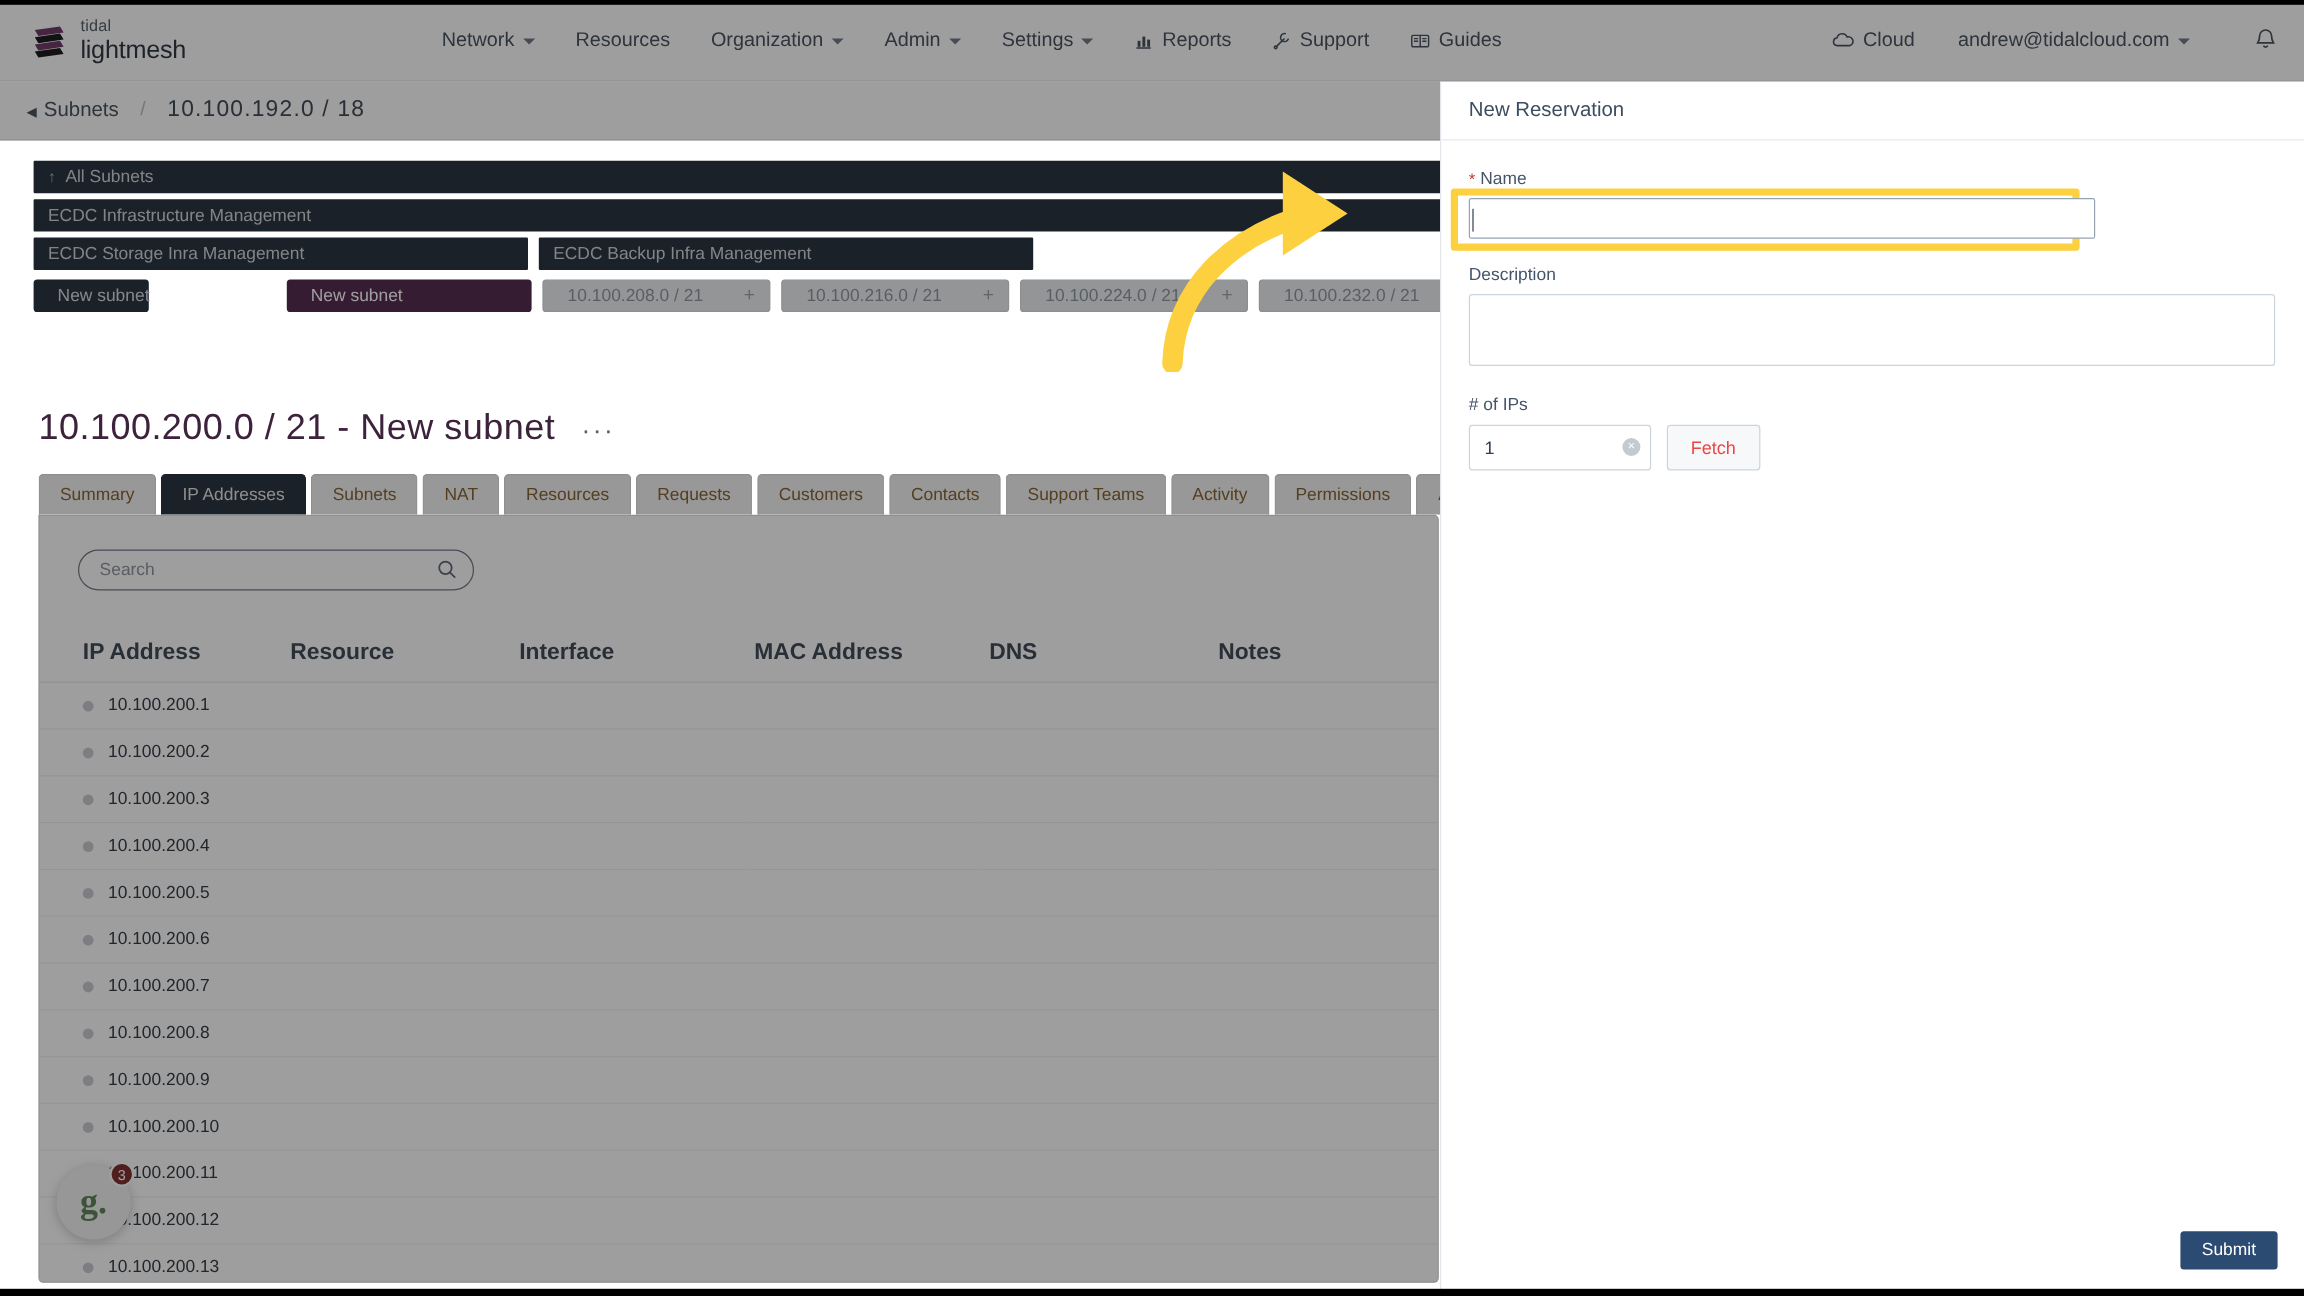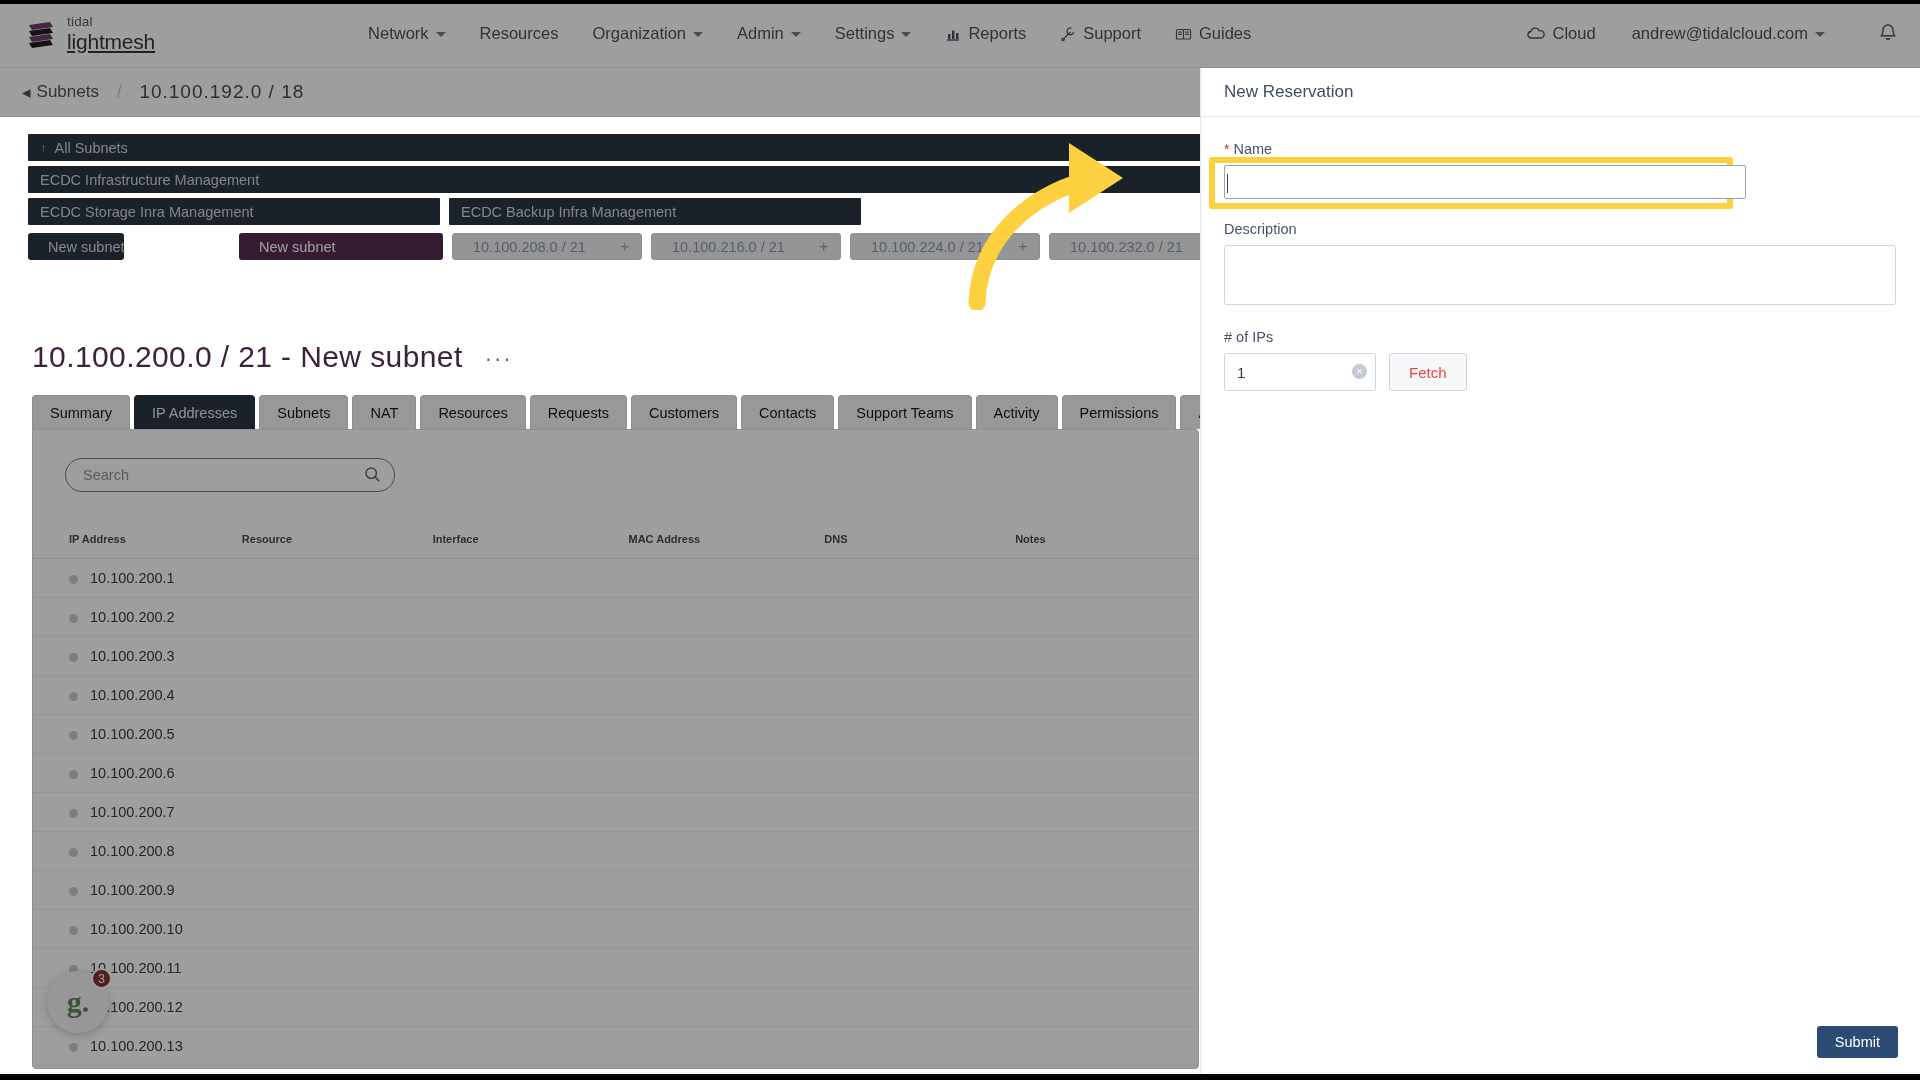--- a/index.html
+++ b/index.html
@@ -33,21 +33,21 @@
     margin-left: 26px; gap: 11px;
   }
   .logo-mark { width: 30px; height: 30px; position: relative; }
   .logo-text { line-height: 1; }
   .logo-text .t1 {
     font-size: 13.5px; color: #4d6377; display: block;
     letter-spacing: .2px; margin-bottom: 3px;
   }
   .logo-text .t2 {
     font-size: 21px; color: #2b3a4a; display: block;
-    font-weight: 400; letter-spacing: -.2px; text-decoration: underline;
+    font-weight: 400; letter-spacing: -.2px;
   }
   .nav-center {
     display: flex; align-items: center;
     margin-left: 196px; gap: 0px;
   }
   .nav-item {
     display: flex; align-items: center; gap: 7px;
     padding: 8px 17px;
     font-size: 16.5px; color: #44546a;
     cursor: pointer; white-space: nowrap;
@@ -135,21 +135,21 @@
   }
 
   
   #tabs {
     position: absolute; top: 395px; left: 32px;
     display: flex; gap: 4px; width: 1860px; overflow: hidden;
   }
   .tab {
     height: 34px; display: flex; align-items: center;
     padding: 0 17px;
-    font-size: 14.5px; color: #0f172a;
+    font-size: 14.5px; color: #a16207;
     background: #f4f5f7;
     border: 1px solid #e3e6ea;
     border-bottom: none;
     border-radius: 4px 4px 0 0;
     cursor: pointer; white-space: nowrap;
   }
   .tab.active {
     background: #22364e; color: #e5e5e5; border-color: #22364e;
   }
 
@@ -181,21 +181,21 @@
   }
 
   
   #iptable {
     position: absolute; top: 94px; left: 0; right: 0;
     border-collapse: collapse; width: 100%;
     font-size: 14.5px;
   }
   #iptable th {
     text-align: left;
-    font-size: 11px; font-weight: 700;
+    font-size: 19px; font-weight: 700;
     color: #3c4d60;
     padding: 9px 8px 13px 8px;
     border-bottom: 1px solid #e8eaee;
   }
   #iptable td {
     padding: 11px 8px;
     border-bottom: 1px solid #eef0f2;
     color: #2f3e4f;
     font-size: 14.5px;
   }

